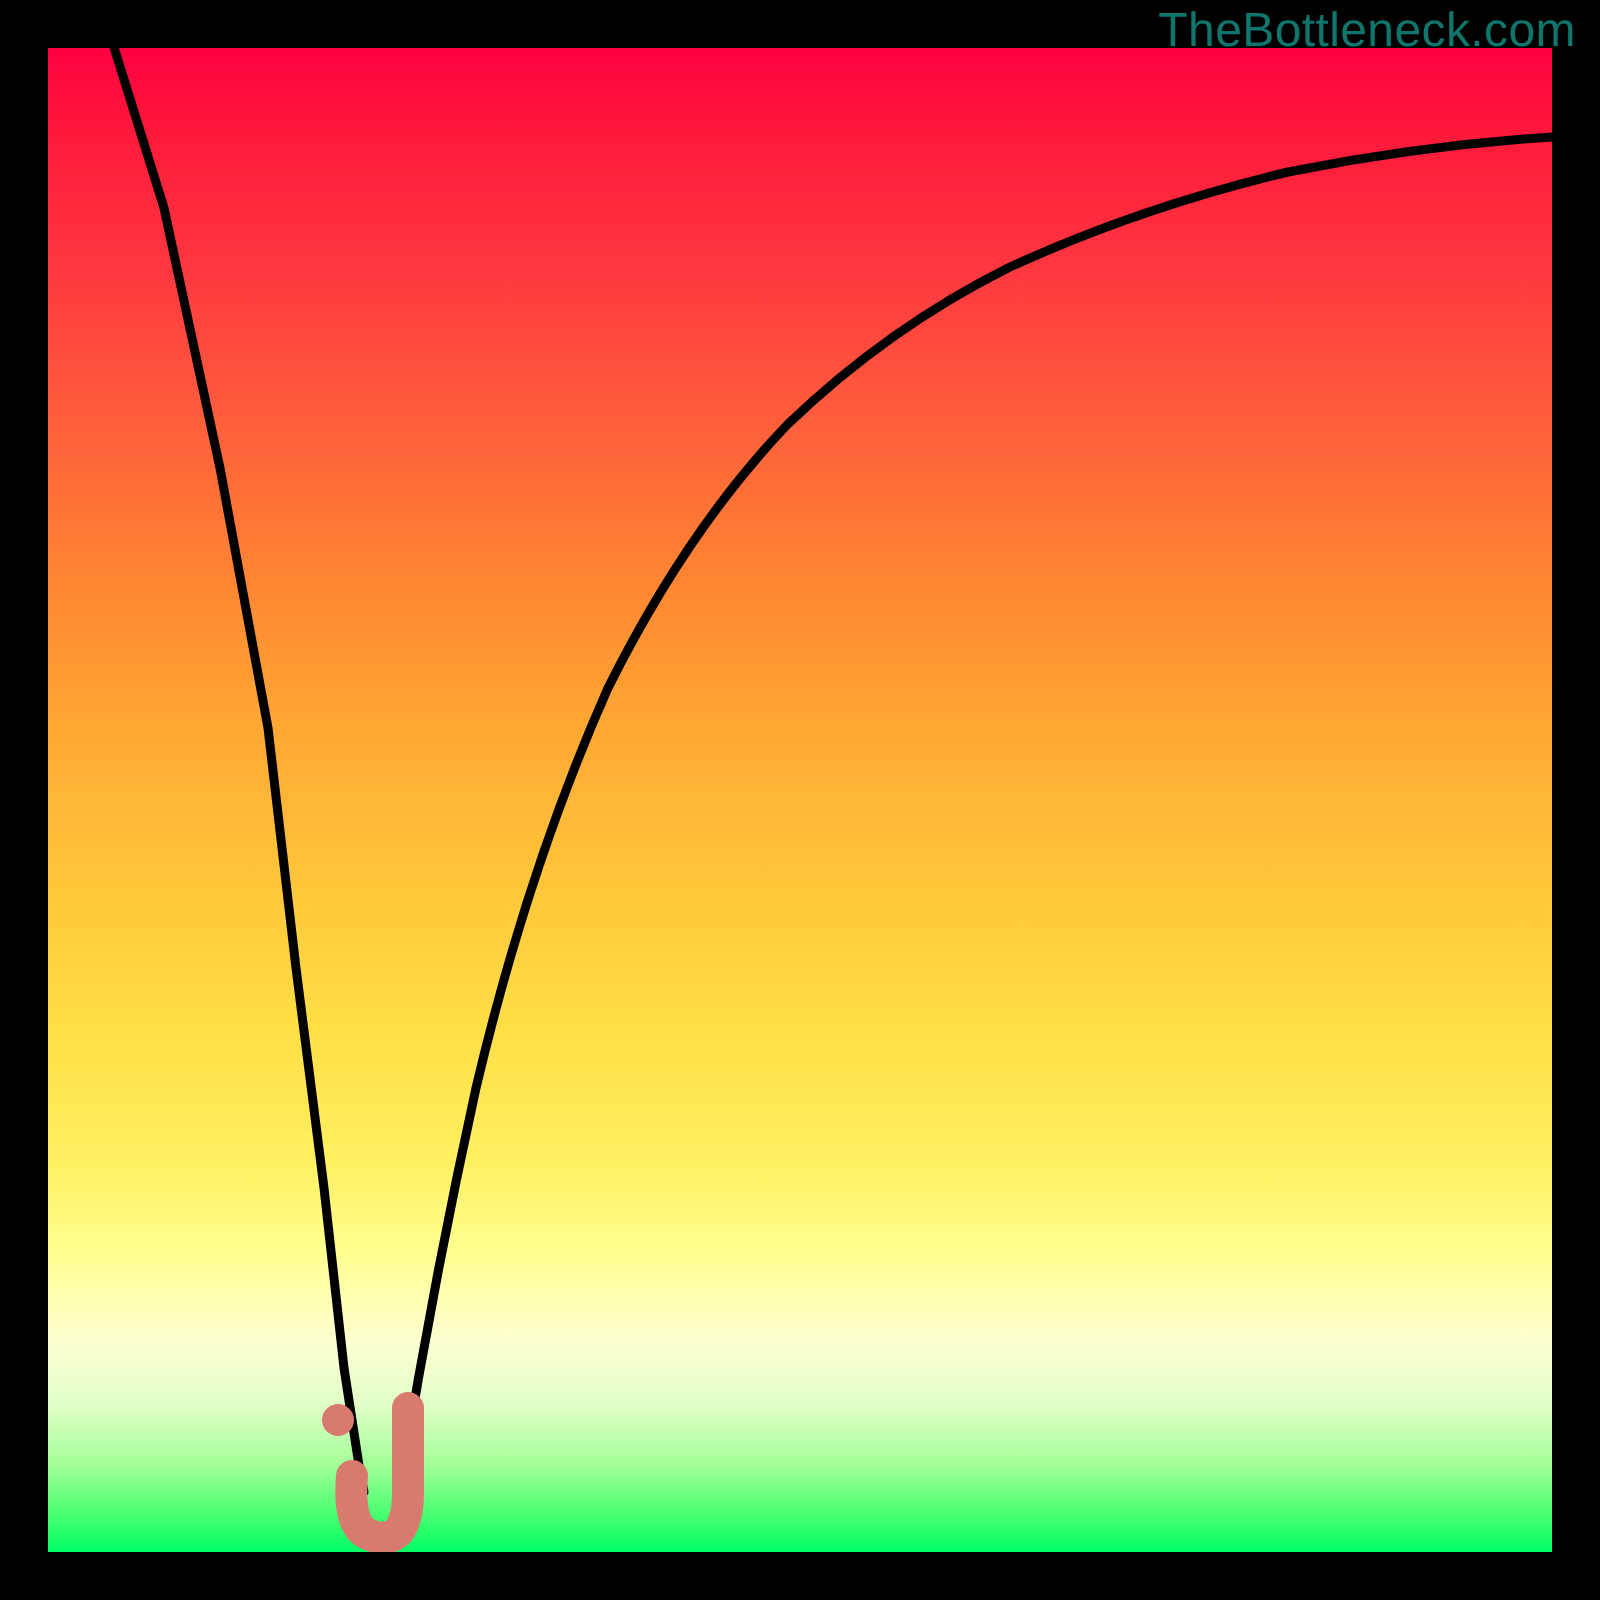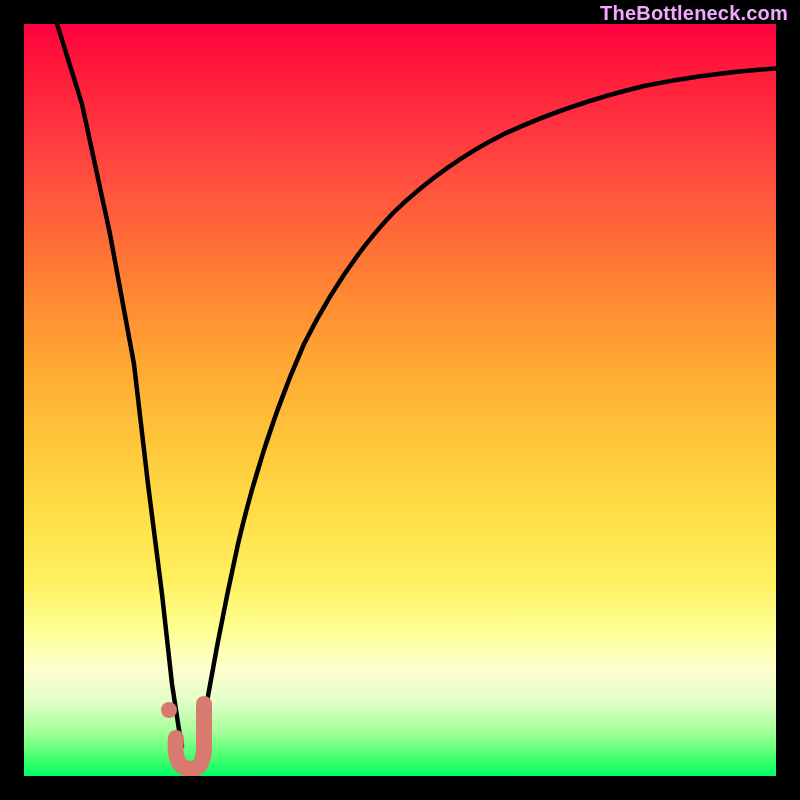--- a/index.html
+++ b/index.html
@@ -53,23 +53,23 @@
   svg.curves {
     position: absolute;
     inset: 0;
     width: 100%;
     height: 100%;
   }
   .watermark {
     position: absolute;
     top: 2px;
     right: 12px;
-    color: #f0abfc;
-    font-weight: 700;
-    font-size: 20px;
+    color: #0f766e;
+    font-weight: 400;
+    font-size: 24px;
     letter-spacing: 0.2px;
   }
 </style>
 </head>
 <body>
 
 <div class="frame">
 
   <div class="plot-area">
     <div class="gradient"></div>

